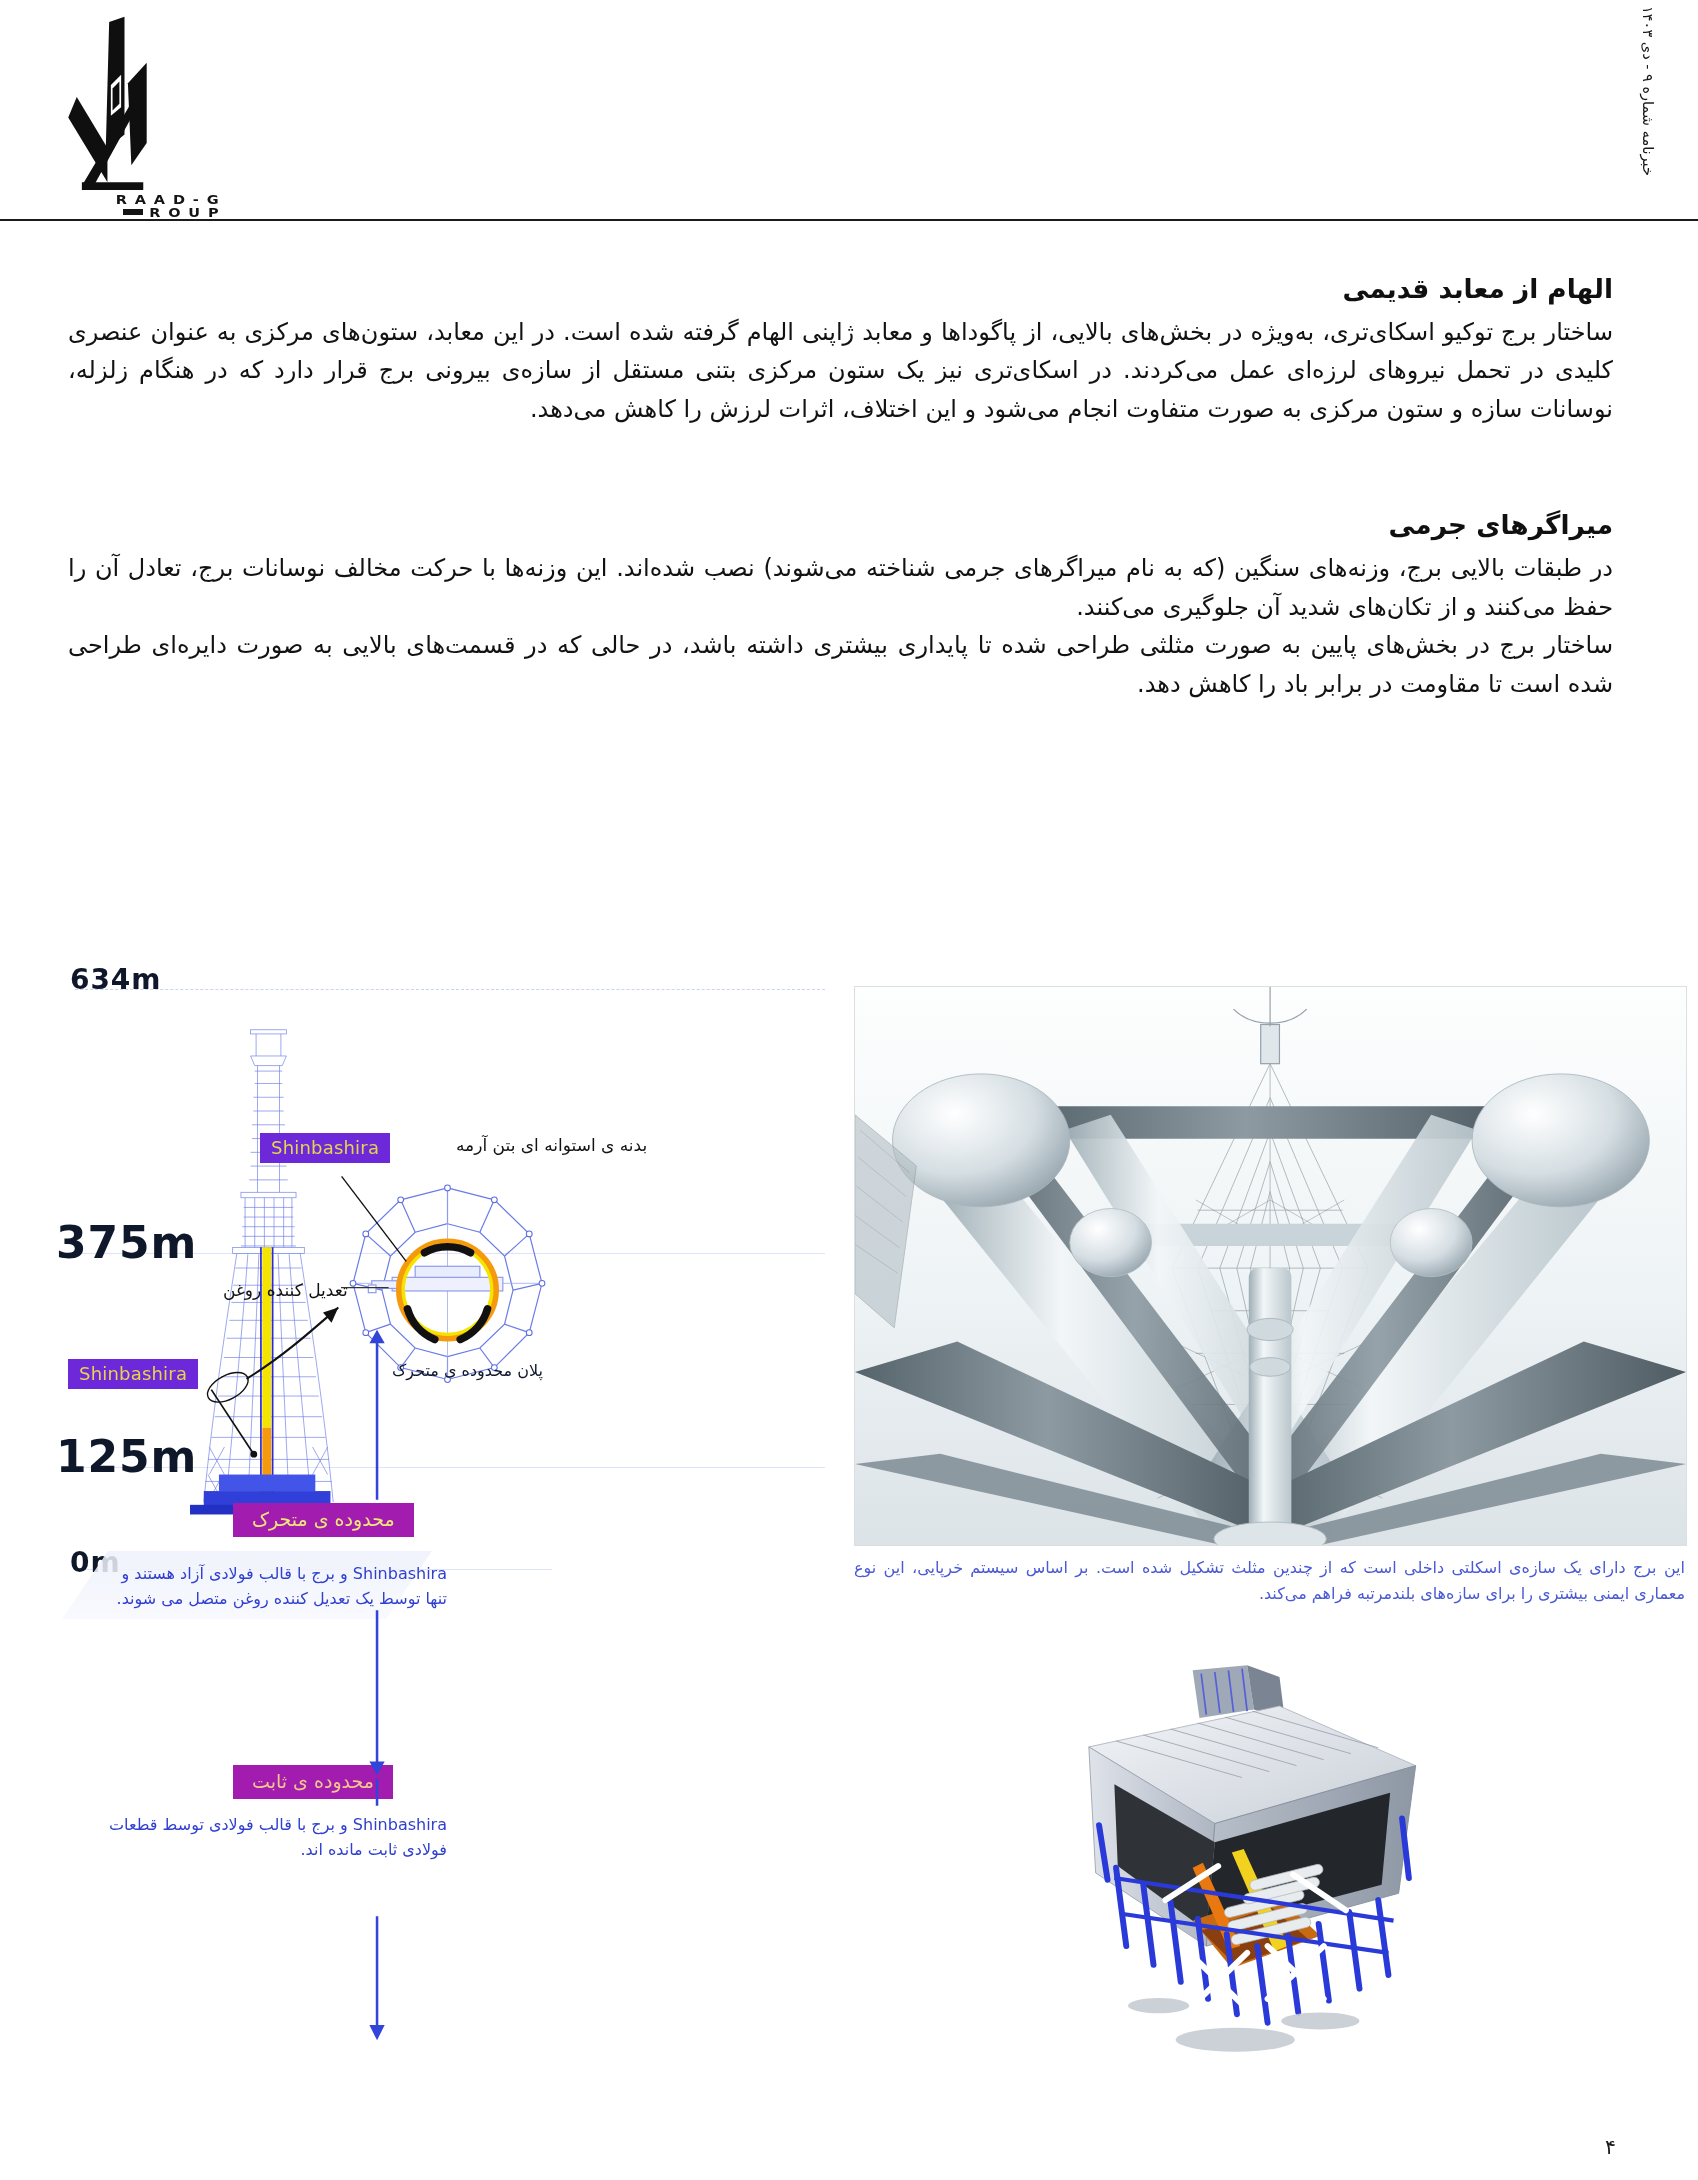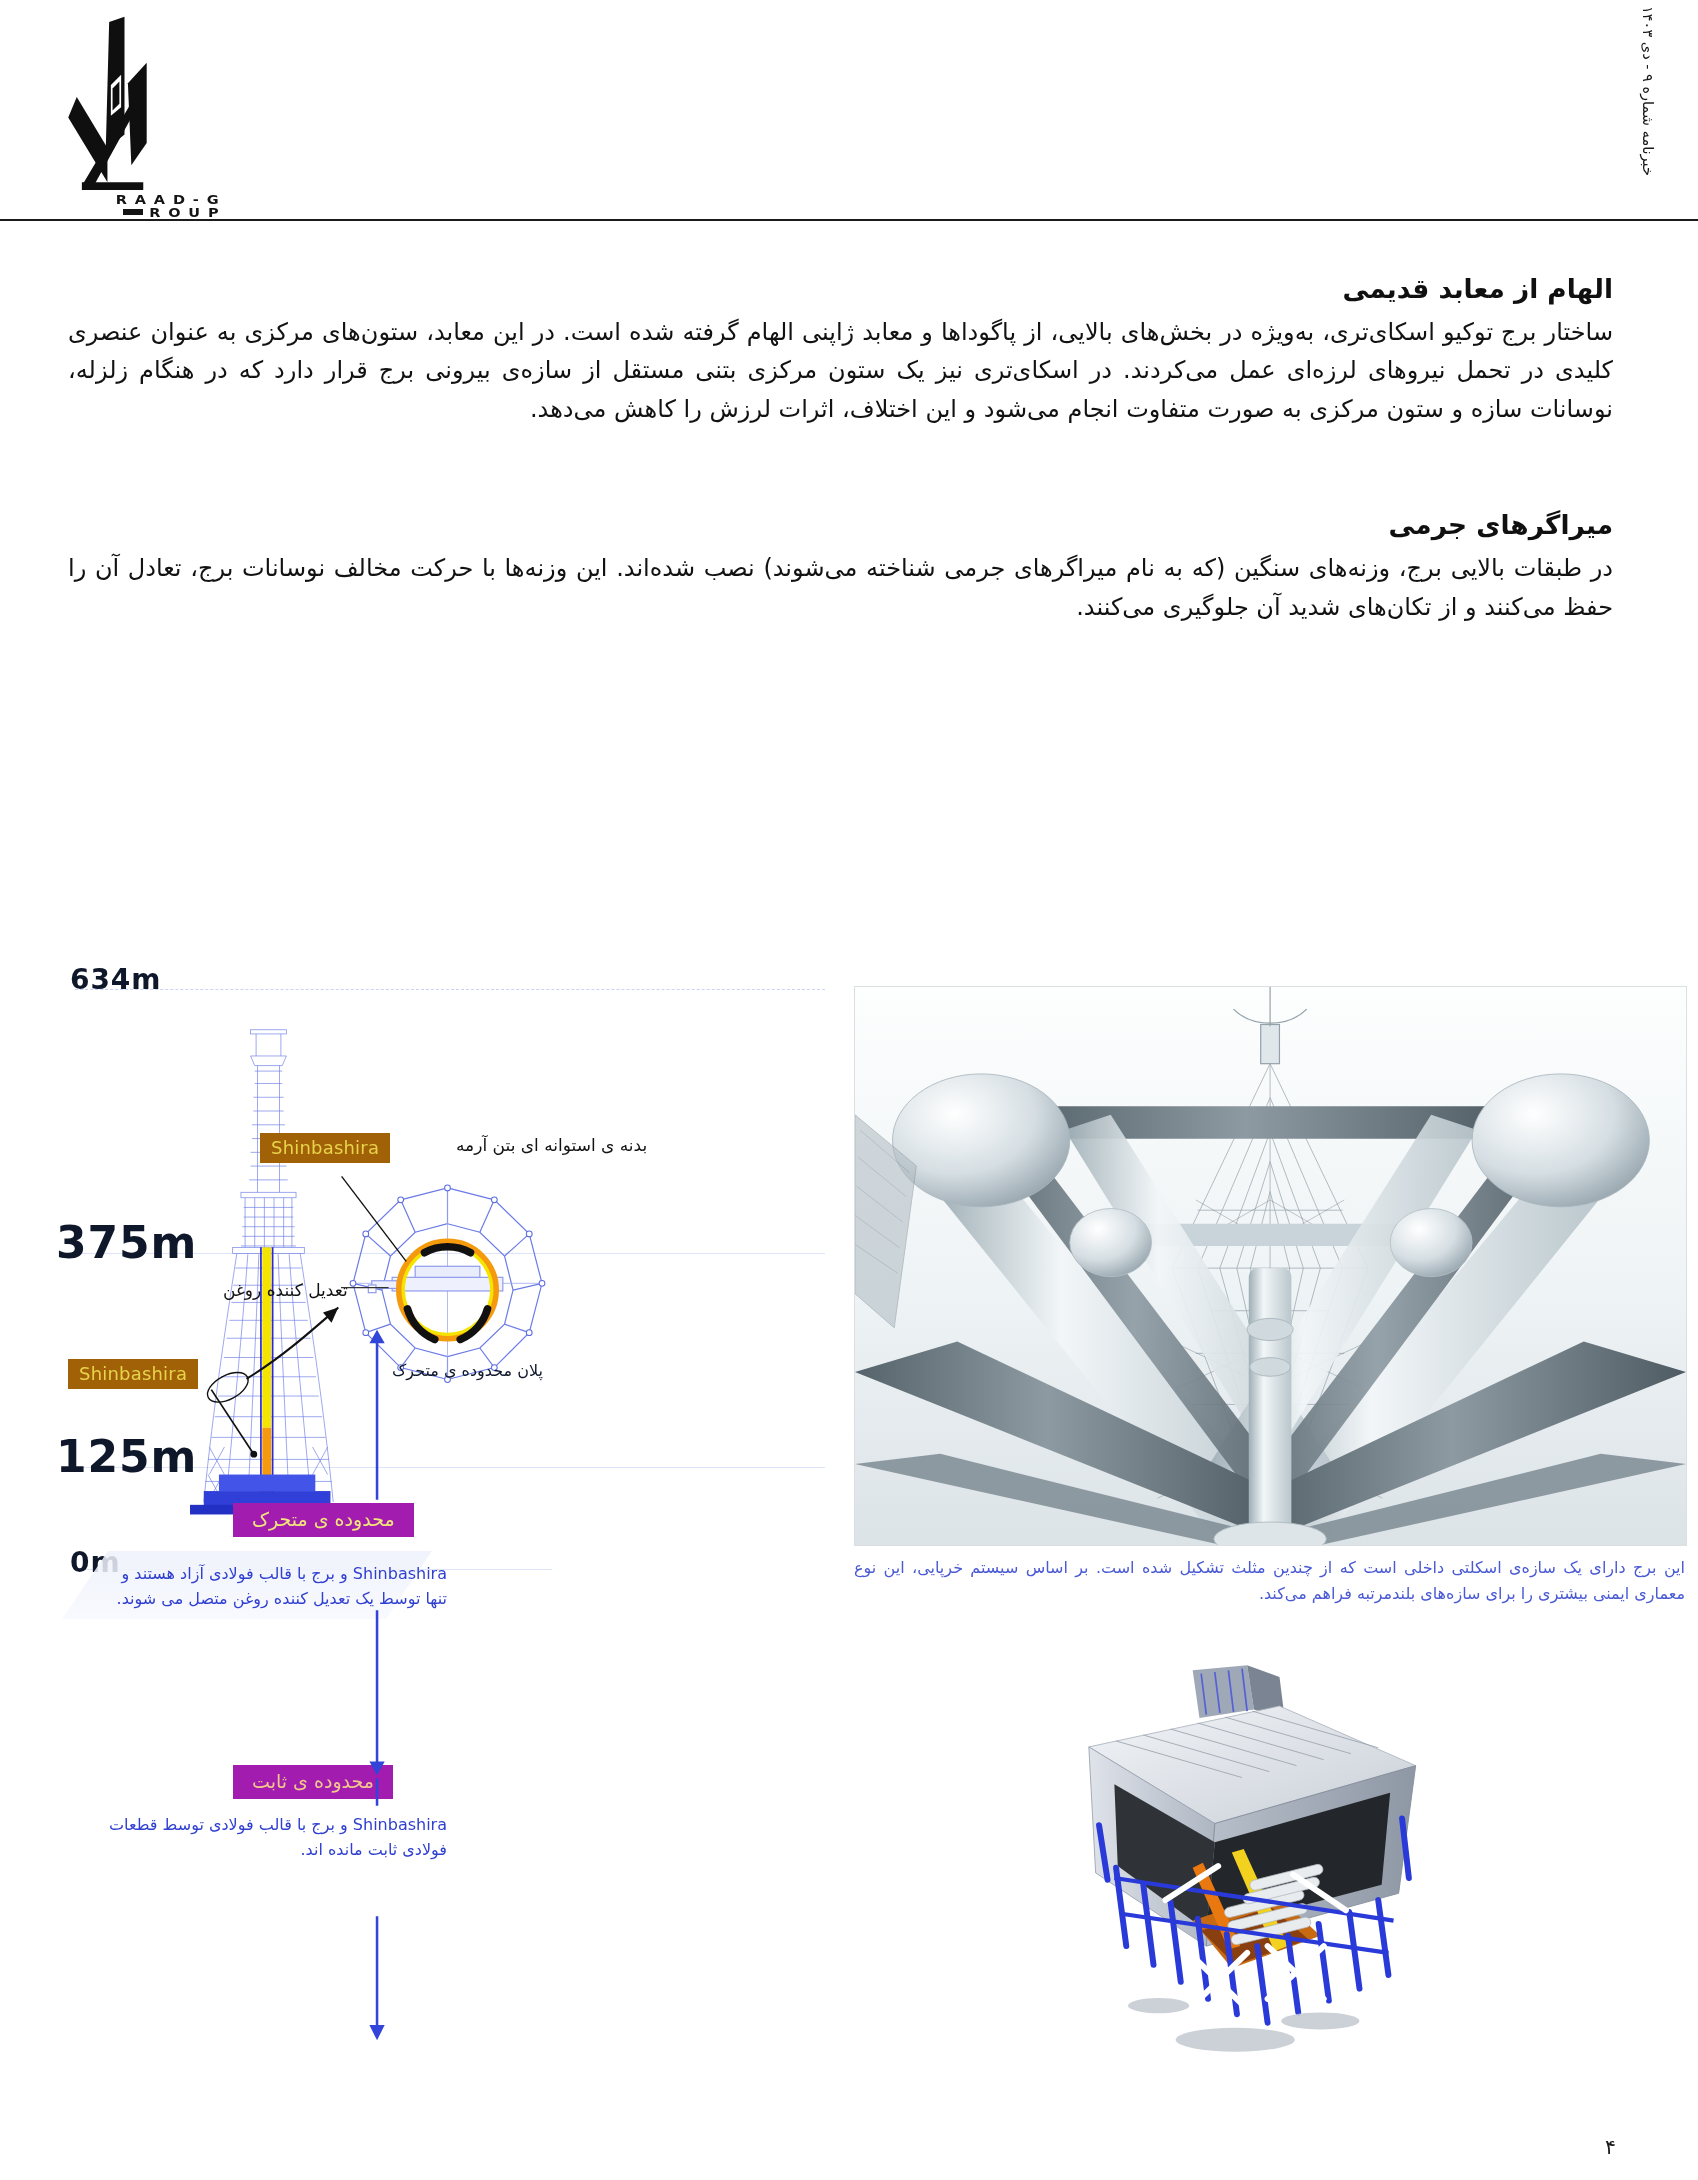--- a/index.html
+++ b/index.html
@@ -141,21 +141,21 @@
     left: 51px; top: 588px;
     width: 324px; height: 68px;
     background: linear-gradient(180deg,#eef1fb 0%, #f7f9ff 100%);
     transform: skewX(-34deg);
     opacity: 0.85;
   }
 
   
   .tag {
     position: absolute;
-    background: #a16207;
+    background: #6d28d9;
     color: #e8d44b;
     font-family: "DejaVu Sans", sans-serif;
     font-size: 18px;
     padding: 4.3px 11px 5.1px 11px;
     letter-spacing: 0.2px;
     direction: ltr;
     white-space: nowrap;
   }
   .tag-ssA { left: 34px; top: 396px; }
   .tag-ssB { left: 226px; top: 170px; }
@@ -277,20 +277,21 @@
 </div>
 
 <div class="article">
 
   <h2 class="sec-title">الهام از معابد قدیمی</h2>
   <p class="sec-body">ساختار برج توکیو اسکای‌تری، به‌ویژه در بخش‌های بالایی، از پاگوداها و معابد ژاپنی الهام گرفته شده است. در این معابد، ستون‌های مرکزی به عنوان عنصری کلیدی در تحمل نیروهای لرزه‌ای عمل می‌کردند. در اسکای‌تری نیز یک ستون مرکزی بتنی مستقل از سازه‌ی بیرونی برج قرار دارد که در هنگام زلزله، نوسانات سازه و ستون مرکزی به صورت متفاوت انجام می‌شود و این اختلاف، اثرات لرزش را کاهش می‌دهد.</p>
 
   <h2 class="sec-title sec-2">میراگرهای جرمی</h2>
   <p class="sec-body">در طبقات بالایی برج، وزنه‌های سنگین (که به نام میراگرهای جرمی شناخته می‌شوند) نصب شده‌اند. این وزنه‌ها با حرکت مخالف نوسانات برج، تعادل آن را حفظ می‌کنند و از تکان‌های شدید آن جلوگیری می‌کنند.</p>
 
+  <p class="sec-body">ساختار برج در بخش‌های پایین به صورت مثلثی طراحی شده تا پایداری بیشتری داشته باشد، در حالی که در قسمت‌های بالایی به صورت دایره‌ای طراحی شده است تا مقاومت در برابر باد را کاهش دهد.</p>
 </div>
 
 <div class="diagram">
 
   <div class="lvl-line" style="left:41px; top:25.6px; width:750px;"></div>
   <div class="lvl-line solid" style="left:41px; top:290px; width:750px;"></div>
   <div class="lvl-line solid" style="left:41px; top:504px; width:750px;"></div>
   <div class="lvl-line solid" style="left:41px; top:606px; width:477px;"></div>
 
   <div class="lvl-label lvl-634">634m</div>

